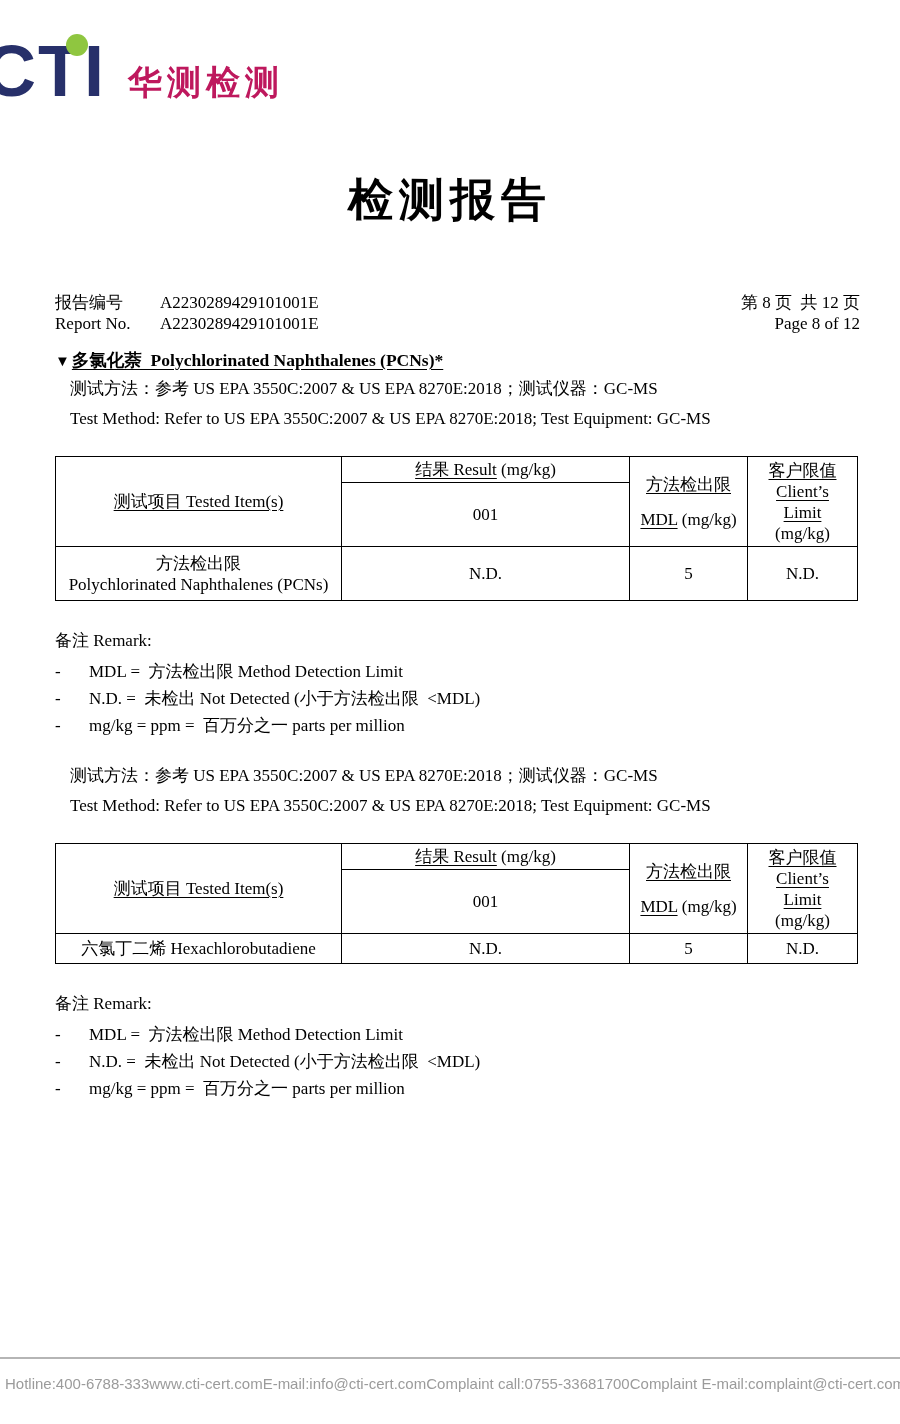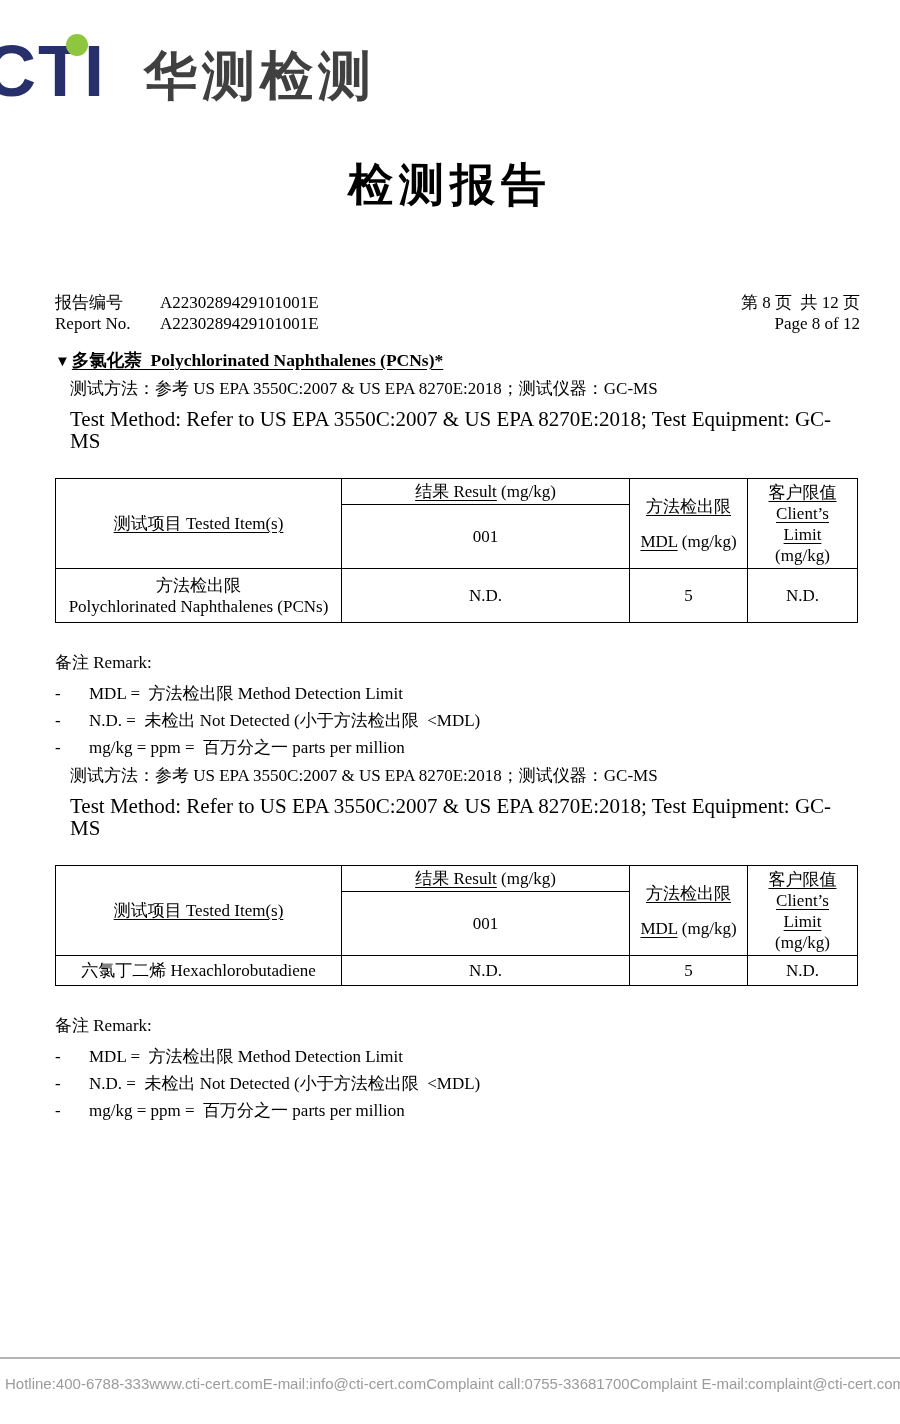--- a/index.html
+++ b/index.html
@@ -34,30 +34,30 @@
     left: 82px;
     top: 0px;
     width: 22px;
     height: 22px;
     border-radius: 50%;
     background: #8fc640;
   }
   .logo-cn {
     font-family: "Liberation Sans", "DejaVu Sans", sans-serif;
     font-weight: bold;
-    font-size: 53px;
+    font-size: 34px;
     line-height: 74px;
     letter-spacing: 5px;
-    color: #404040;
-    margin-left: 38px;
+    color: #be185d;
+    margin-left: 22px;
     vertical-align: 2px;
   }
 
   
-  .title-block { position: absolute; top: 157px; left: 0; width: 100%; text-align: center; }
+  .title-block { position: absolute; top: 172px; left: 0; width: 100%; text-align: center; }
   .title-cn { font-size: 45px; font-weight: bold; letter-spacing: 6px; line-height: 56px; }
   .title-en { font-size: 39px; font-weight: bold; line-height: 48px; margin-top: 2px; }
 
   
   .report-info {
     position: absolute;
     top: 292px; left: 55px; right: 40px;
     font-size: 17px; line-height: 21px;
   }
   .info-row { display: flex; align-items: baseline; }
@@ -65,21 +65,21 @@
   .info-value { flex: 1; }
   .info-page { text-align: right; }
 
   
   .section { position: absolute; left: 55px; right: 42px; }
   .section-1 { top: 348px; }
   .section-2 { top: 760px; }
   .section-title { font-size: 17.5px; font-weight: bold; line-height: 24px; }
   .section-title .marker { text-decoration: none; margin-right: 2px; font-size: 15px; }
   .method-cn { margin-top: 5px; padding-left: 15px; font-size: 17px; line-height: 22px; }
-  .method-en { margin-top: 8px; padding-left: 15px; font-size: 21px; line-height: 22px; }
+  .method-en { margin-top: 8px; padding-left: 15px; font-size: 17px; line-height: 22px; }
 
   
   table.rtable {
     margin-top: 26px;
     border-collapse: collapse;
     width: 802px;
     table-layout: fixed;
     font-size: 17px;
   }
   table.rtable td {

